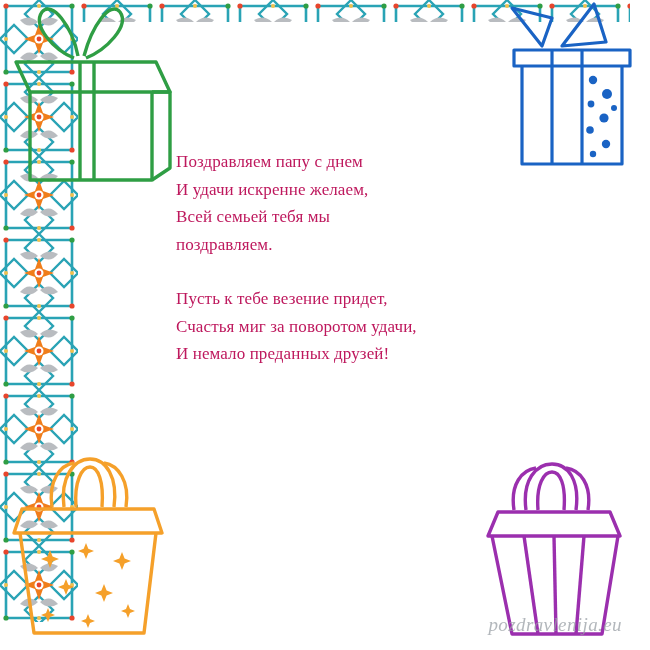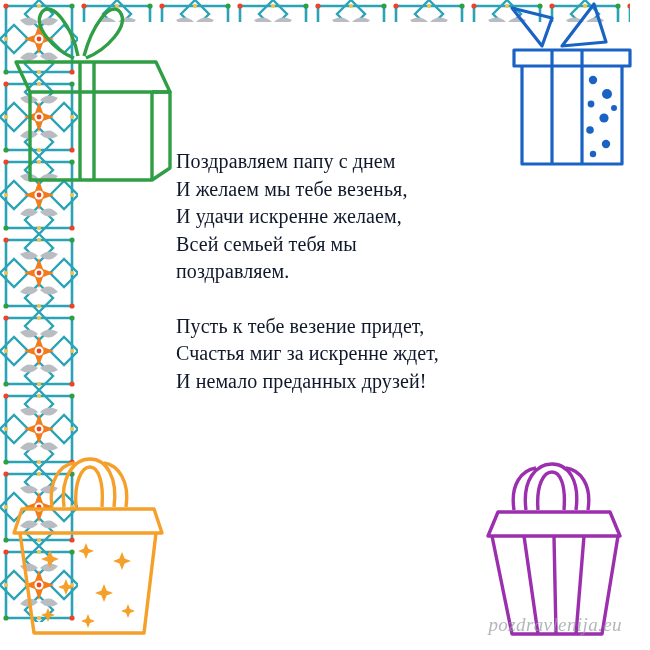--- a/index.html
+++ b/index.html
@@ -32,22 +32,22 @@
     height: 600px;
     background: #ffffff;
   }
 
   
   .verse {
     position: absolute;
     left: 176px;
     top: 148px;
     width: 340px;
-    color: #0f172a;
-    font-size: 20px;
+    color: #be185d;
+    font-size: 17px;
     line-height: 27.5px;
     letter-spacing: 0.1px;
   }
   .verse p {
     margin: 0;
   }
   .verse .stanza-gap {
     height: 27px;
   }
 
@@ -212,25 +212,24 @@
       <path d="M20 50 L132 50 L142 74 L10 74 Z"></path>
       <path d="M14 74 L34 172 L124 172 L140 74"></path>
       <path d="M46 74 L60 172"></path>
       <path d="M76 74 L78 172"></path>
       <path d="M106 74 L98 172"></path>
     </g>
   </svg>
 
   <div class="verse">
     <p>Поздравляем папу с днем</p>
-    <p>И желаем мы тебе везенья,</p>
     <p>И удачи искренне желаем,</p>
     <p>Всей семьей тебя мы</p>
     <p>поздравляем.</p>
     <div class="stanza-gap"></div>
     <p>Пусть к тебе везение придет,</p>
-    <p>Счастья миг за искренне ждет,</p>
+    <p>Счастья миг за поворотом удачи,</p>
     <p>И немало преданных друзей!</p>
   </div>
 
   <div class="watermark">pozdravlenija.eu</div>
 
 </div>
 
 </body></html>

